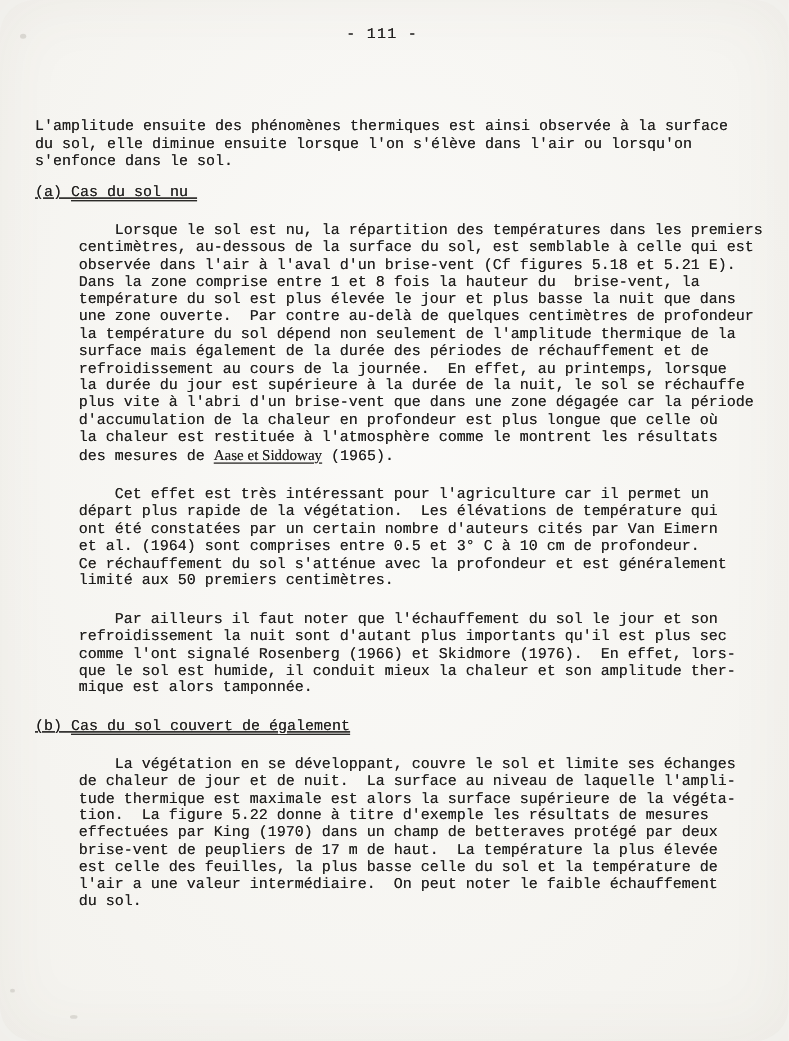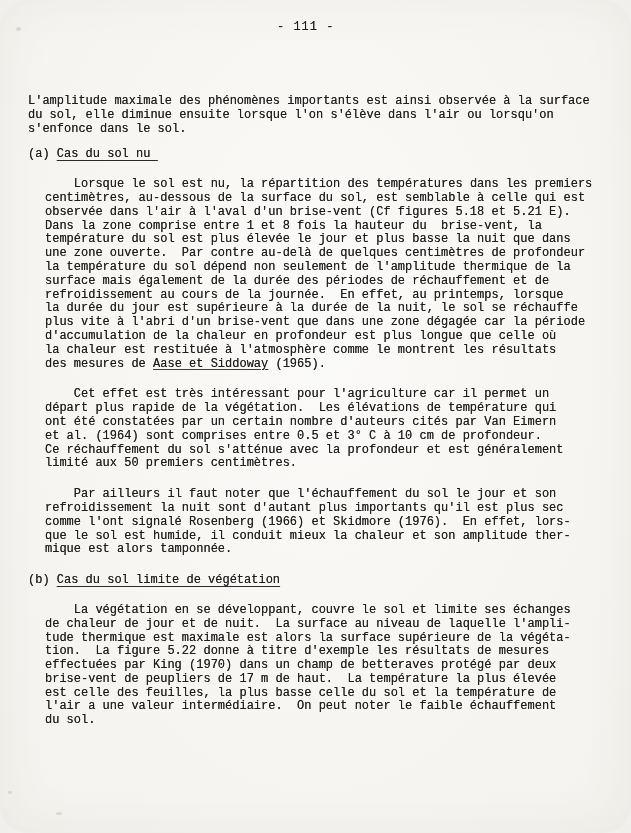--- a/index.html
+++ b/index.html
@@ -50,37 +50,39 @@
     width: 586px;
   }
   .para {
     margin: 0 0 17px 0;
     white-space: pre-wrap;
   }
   .intro {
     margin-bottom: 12px;
   }
   .sect {
-    margin-left: 17px;
+    margin-left: 35px;
   }
   .heading {
     margin: 0 0 16px 0;
     white-space: pre;
+    text-decoration: underline;
   }
   .heading-underline {
     text-decoration: underline;
     text-decoration-thickness: 1.2px;
     text-underline-offset: 3px;
     text-decoration-color: #2b2a28;
   }
   .cite-underline {
     text-decoration: underline;
     text-decoration-thickness: 1px;
     text-underline-offset: 2px;
     text-decoration-color: rgba(45, 43, 40, 0.55);
+    font-family: Liberation Serif, serif;
   }
   .speck {
     position: absolute;
     background: rgba(110, 105, 95, 0.18);
     border-radius: 50%;
     filter: blur(0.6px);
     pointer-events: none;
   }
   .speck-a { left: 16px; top: 27px; width: 5px; height: 4px; }
   .speck-b { left: 8px;  top: 791px; width: 4px; height: 3px; }
@@ -88,21 +90,21 @@
 </style>
 </head>
 <body>
 
 <div class="page">
 
   <div class="page-number ink">- 111 -</div>
 
   <div class="content">
 
-    <p class="para intro ink">L'amplitude maximale des phénomènes importants est ainsi observée à la surface
+    <p class="para intro ink">L'amplitude ensuite des phénomènes thermiques est ainsi observée à la surface
 du sol, elle diminue ensuite lorsque l'on s'élève dans l'air ou lorsqu'on
 s'enfonce dans le sol.</p>
 
     <div class="heading ink"><span>(a) </span><span class="heading-underline">Cas du sol nu </span></div>
 
     <p class="para sect ink"><span>    Lorsque le sol est nu, la répartition des températures dans les premiers
 centimètres, au-dessous de la surface du sol, est semblable à celle qui est
 observée dans l'air à l'aval d'un brise-vent (Cf figures 5.18 et 5.21 E).
 Dans la zone comprise entre 1 et 8 fois la hauteur du  brise-vent, la
 température du sol est plus élevée le jour et plus basse la nuit que dans
@@ -122,21 +124,21 @@
 et al. (1964) sont comprises entre 0.5 et 3° C à 10 cm de profondeur.
 Ce réchauffement du sol s'atténue avec la profondeur et est généralement
 limité aux 50 premiers centimètres.</p>
 
     <p class="para sect ink">    Par ailleurs il faut noter que l'échauffement du sol le jour et son
 refroidissement la nuit sont d'autant plus importants qu'il est plus sec
 comme l'ont signalé Rosenberg (1966) et Skidmore (1976).  En effet, lors-
 que le sol est humide, il conduit mieux la chaleur et son amplitude ther-
 mique est alors tamponnée.</p>
 
-    <div class="heading ink"><span>(b) </span><span class="heading-underline">Cas du sol limite de végétation</span></div>
+    <div class="heading ink"><span>(b) </span><span class="heading-underline">Cas du sol couvert de également</span></div>
 
     <p class="para sect ink">    La végétation en se développant, couvre le sol et limite ses échanges
 de chaleur de jour et de nuit.  La surface au niveau de laquelle l'ampli-
 tude thermique est maximale est alors la surface supérieure de la végéta-
 tion.  La figure 5.22 donne à titre d'exemple les résultats de mesures
 effectuées par King (1970) dans un champ de betteraves protégé par deux
 brise-vent de peupliers de 17 m de haut.  La température la plus élevée
 est celle des feuilles, la plus basse celle du sol et la température de
 l'air a une valeur intermédiaire.  On peut noter le faible échauffement
 du sol.</p>

